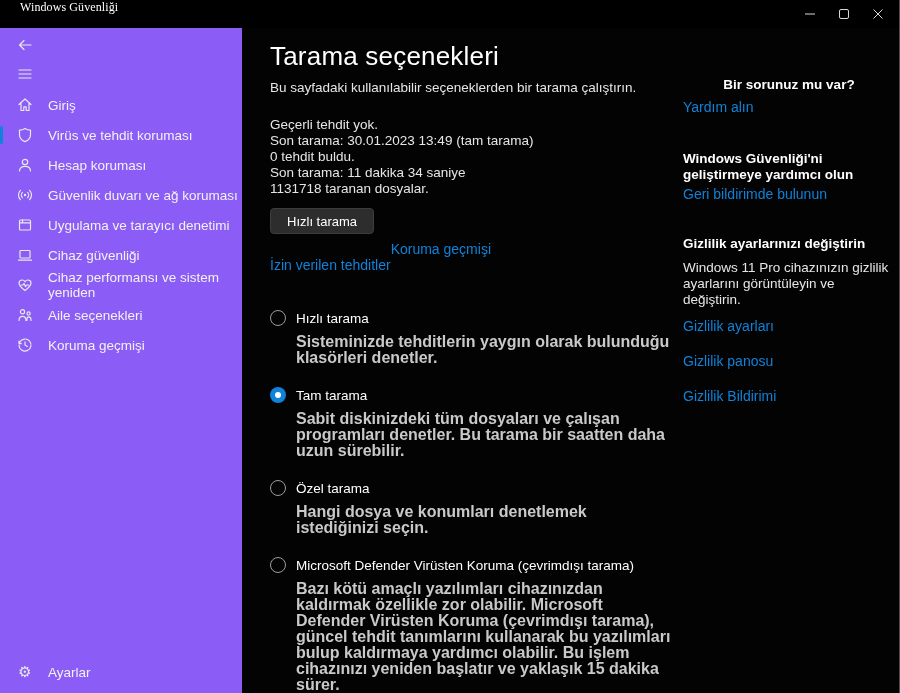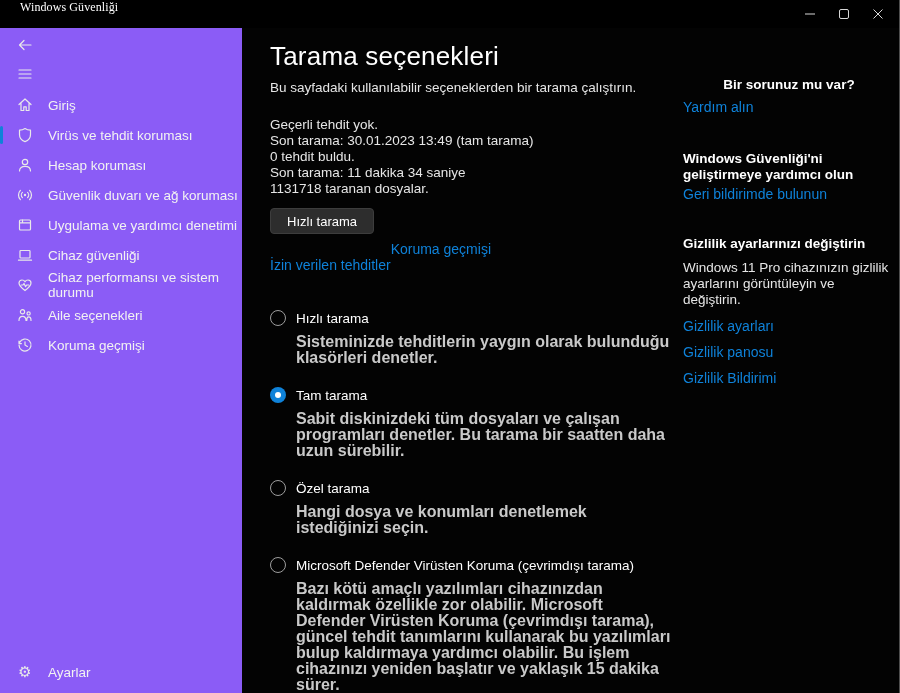--- a/index.html
+++ b/index.html
@@ -65,21 +65,21 @@
   
   .aside { position:absolute; left:683px; top:28px; width:212px; }
   .aside h2 { font-size:13.5px; font-weight:700; color:#fff; line-height:16px; }
   .aside .h1 { margin-top:49px;text-align:center; }
   .aside .la1 { margin-top:6px; }
   .aside .h2x { margin-top:36px; width:210px; }
   .aside .la2 { margin-top:3px; }
   .aside .h3x { margin-top:34px; }
   .aside .atext { margin-top:8px; font-size:13.5px; color:#e6e6e6; line-height:16px; width:210px; }
   .aside .la3 { margin-top:10px; }
-  .aside .la4, .aside .la5 { margin-top:10px; }
+  .aside .la4, .aside .la5 { margin-top:19px; }
   .aside a.link { display:block; }
 
   :root, #window { --accent:#0f82d9; --link:#0f82d9; }
 </style>
 </head>
 <body>
 
 <div id="window">
 
   <div class="titlebar">
@@ -150,39 +150,39 @@
         </span>
         <span>Güvenlik duvarı ve ağ koruması</span>
       </div>
       <div class="nav-item">
         <span class="nicon">
           <svg class="ic" width="16" height="16" viewBox="0 0 16 16">
               <rect x="2.5" y="3" width="11" height="10" rx="1"></rect>
               <path d="M2.5 5.8 H13.5 M5.5 3 V5.8"></path>
             </svg>
         </span>
-        <span>Uygulama ve yardımcı denetimi</span>
+        <span>Uygulama ve tarayıcı denetimi</span>
       </div>
       <div class="nav-item">
         <span class="nicon">
           <svg class="ic" width="16" height="16" viewBox="0 0 16 16">
               <rect x="3" y="3.5" width="10" height="7.5" rx="0.8"></rect>
               <path d="M1.5 13.2 H14.5"></path>
             </svg>
         </span>
         <span>Cihaz güvenliği</span>
       </div>
       <div class="nav-item">
         <span class="nicon">
           <svg class="ic" width="16" height="16" viewBox="0 0 16 16">
               <path d="M8 13.6 C4 10.6 2 8.6 2 6.1 C2 4.4 3.3 3 5 3 C6.3 3 7.4 3.7 8 4.8 C8.6 3.7 9.7 3 11 3 C12.7 3 14 4.4 14 6.1 C14 8.6 12 10.6 8 13.6 Z"></path>
               <path d="M4.2 8 H6 L7 6.5 L8.6 9.6 L9.6 8 H11.8"></path>
             </svg>
         </span>
-        <span>Cihaz performansı ve sistem durumu</span>
+        <span>Cihaz performansı ve sistem yeniden</span>
       </div>
       <div class="nav-item">
         <span class="nicon">
           <svg class="ic" width="16" height="16" viewBox="0 0 16 16">
               <circle cx="5.5" cy="4.8" r="2.1"></circle>
               <circle cx="11.6" cy="6.4" r="1.6"></circle>
               <path d="M2 13.5 C2 10.8 3.5 9.4 5.5 9.4 C7.5 9.4 9 10.8 9 13.5 M9.8 13.5 C9.8 11.3 10.5 9.9 11.6 9.9 C12.9 9.9 14 11.1 14 13.5"></path>
             </svg>
         </span>
         <span>Aile seçenekleri</span>

